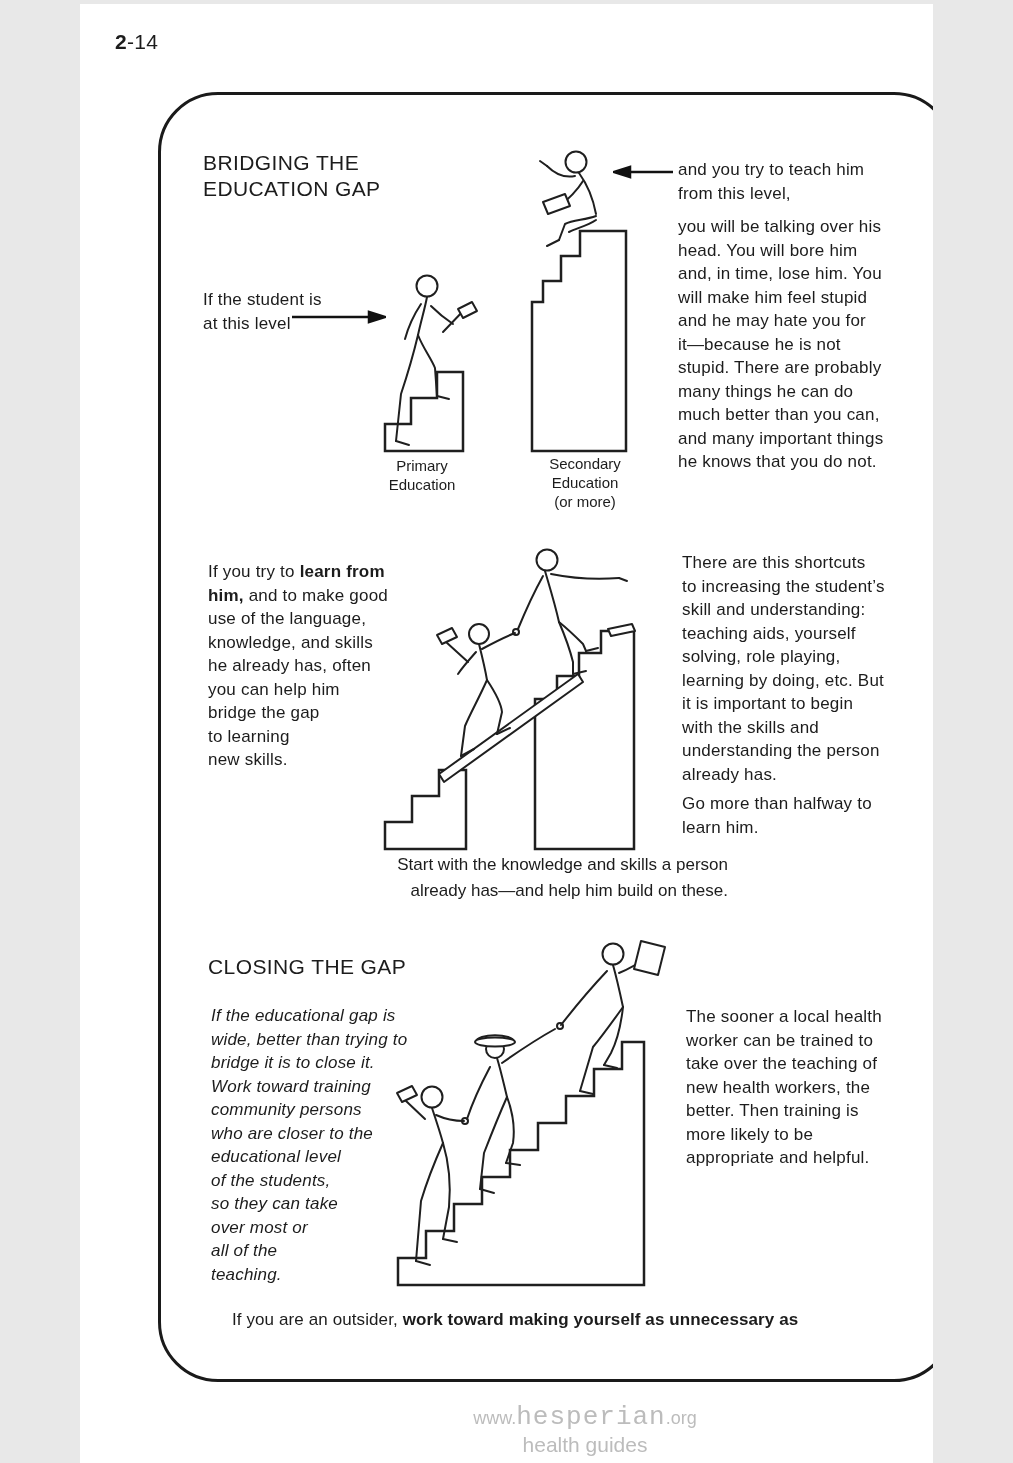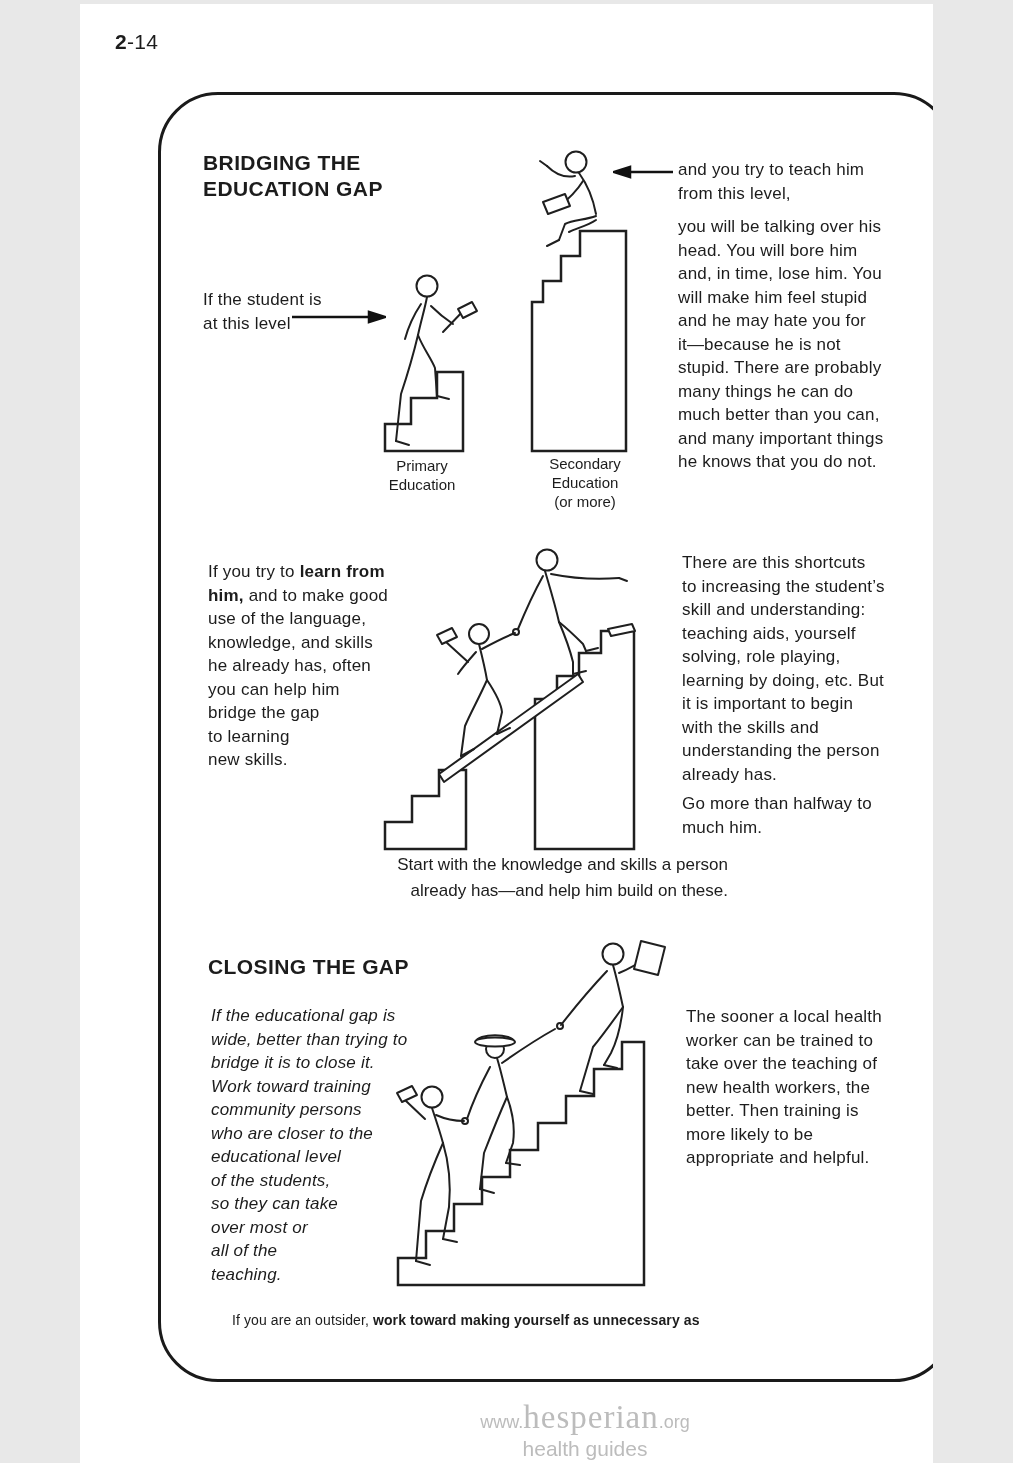--- a/index.html
+++ b/index.html
@@ -3,33 +3,33 @@
 <meta charset="utf-8">
 <style>
   html,body{margin:0;padding:0;background:#e8e8e8;}
   #page{
     position:relative;width:853px;height:1463px;background:#ffffff;
     font-family:"Liberation Sans",sans-serif;color:#1c1c1c;overflow:hidden;
     margin:4px auto;
   }
   .abs{position:absolute;}
   .txt{position:absolute;font-size:17px;line-height:23.5px;letter-spacing:.2px;white-space:nowrap;}
-  .heading{position:absolute;font-size:21px;line-height:26px;font-weight:bold;letter-spacing:.4px;white-space:nowrap;}
+  .heading{position:absolute;font-size:21px;line-height:26px;font-weight:normal;letter-spacing:.4px;white-space:nowrap;}
   .stair-label{position:absolute;font-size:15px;line-height:19px;text-align:center;width:110px;white-space:nowrap;}
   .caption{position:absolute;font-size:17px;line-height:26px;text-align:right;width:440px;}
   .pagenum{position:absolute;font-size:21px;letter-spacing:.3px;}
   .pagenum b{font-weight:bold;}
   .box{
     position:absolute;left:78px;top:88px;width:790px;height:1284px;
     border:3px solid #1a1a1a;border-radius:60px;background:transparent;
   }
-  .outsider-line{position:absolute;font-size:14px;line-height:24px;white-space:nowrap;letter-spacing:.1px;text-align:right;}
+  .outsider-line{position:absolute;font-size:17px;line-height:24px;white-space:nowrap;letter-spacing:.1px;text-align:right;}
   .watermark{position:absolute;left:330px;top:1396px;width:350px;text-align:center;color:#bcbcbc;}
   .watermark .row1{font-size:18px;line-height:34px;}
-  .watermark .brand{font-family:Liberation Serif, serif;font-size:33px;letter-spacing:1px;}
+  .watermark .brand{font-family:Liberation Mono, monospace;font-size:26px;letter-spacing:1px;}
   .watermark .row2{font-size:21px;line-height:16px;margin-top:2px;}
   svg .ink{stroke:#1f1f1f;fill:none;stroke-width:2;stroke-linecap:round;stroke-linejoin:round;}
   svg .stair{stroke:#1f1f1f;fill:#ffffff;stroke-width:2.5;stroke-linejoin:miter;}
   svg .prop{stroke:#1f1f1f;fill:#ffffff;stroke-width:2;stroke-linejoin:round;}
   svg .head{stroke:#1f1f1f;fill:#ffffff;stroke-width:2;}
   svg .arrow{stroke:#111;fill:#111;stroke-width:2.5;}
 </style>
 </head>
 <body>
 
@@ -184,21 +184,21 @@
       <div>teaching aids, yourself</div>
       <div>solving, role playing,</div>
       <div>learning by doing, etc. But</div>
       <div>it is important to begin</div>
       <div>with the skills and</div>
       <div>understanding the person</div>
       <div>already has.</div>
     </div>
   <div class="txt" style="left:602px;top:788px;">
       <div>Go more than halfway to</div>
-      <div>much him.</div>
+      <div>learn him.</div>
     </div>
 
   <div class="caption" style="left:208px;top:848px;">
       <div>Start with the knowledge and skills a person</div>
       <div>already has—and help him build on these.</div>
     </div>
 
   <div class="heading" style="left:128px;top:950px;">CLOSING THE GAP</div>
 
   <div class="txt" style="left:131px;top:1000px;font-style:italic;">

